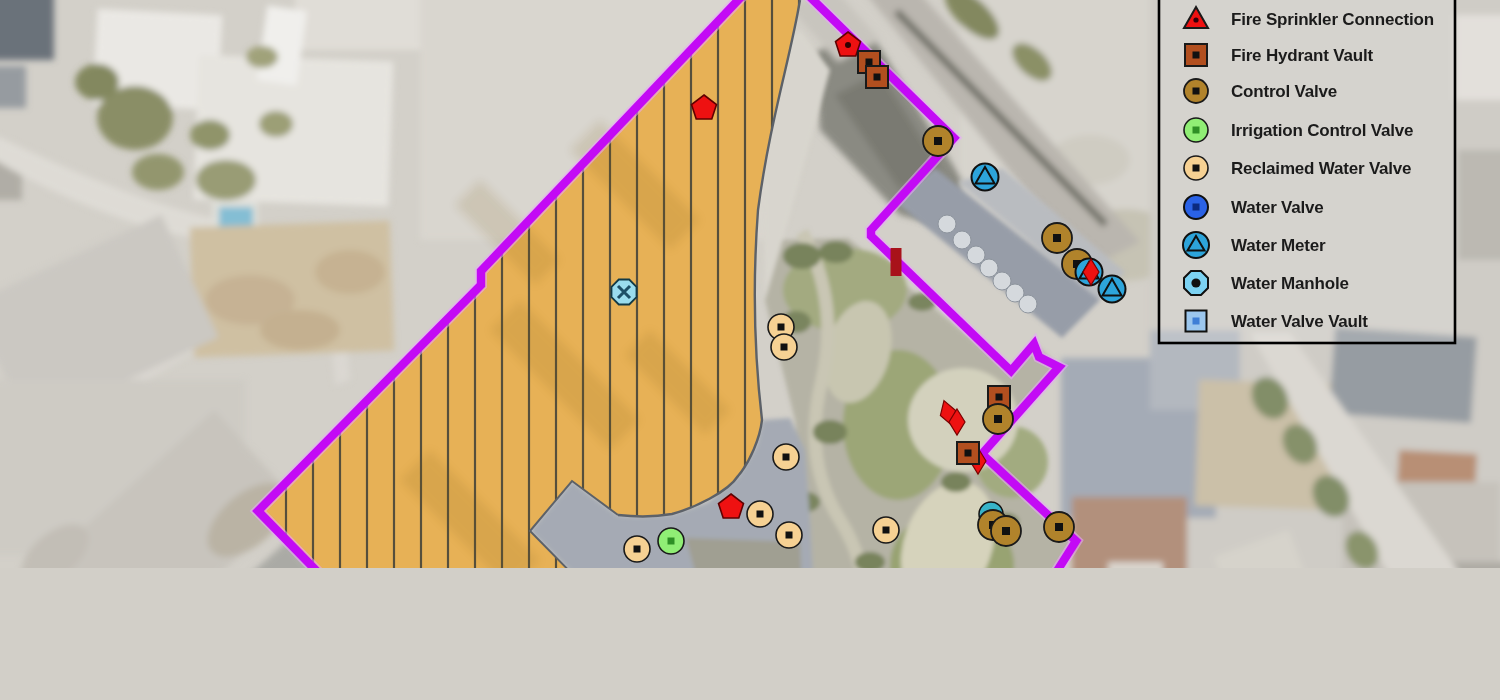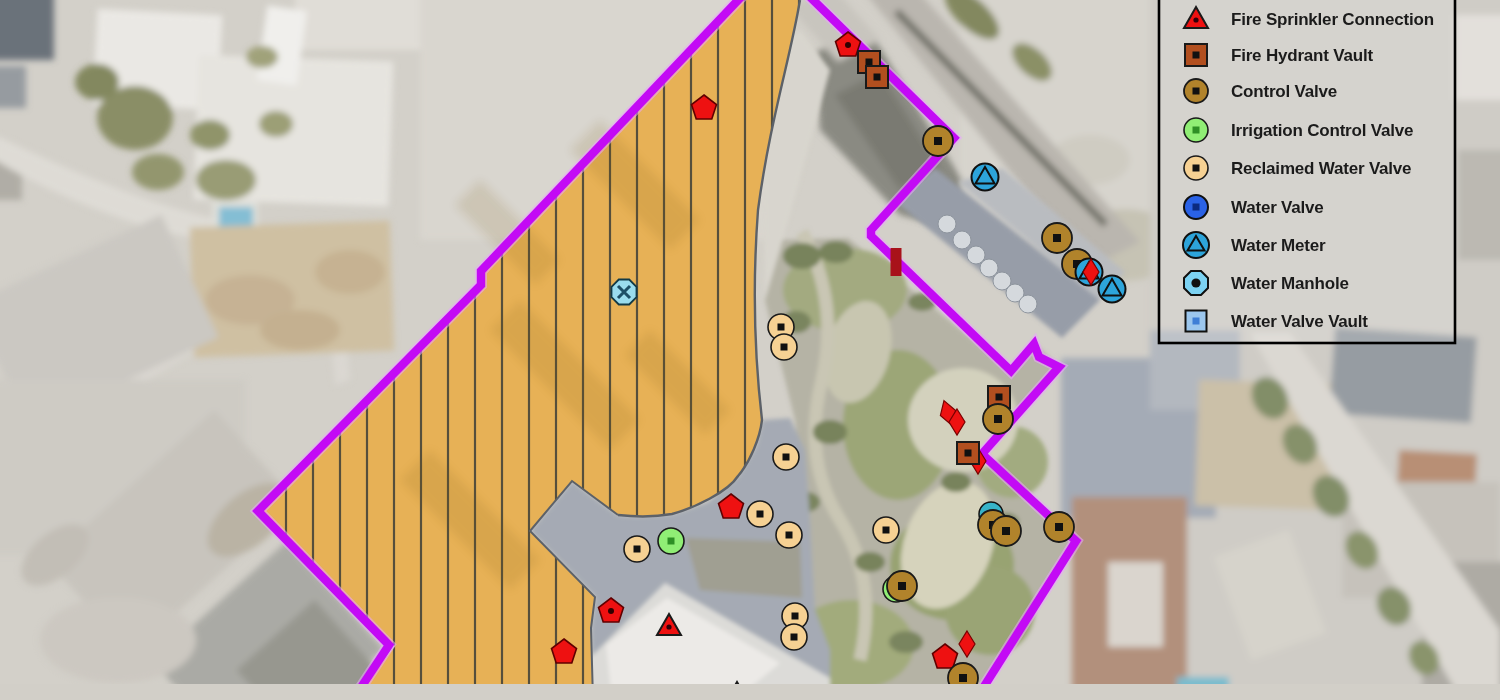--- a/index.html
+++ b/index.html
@@ -1,16 +1,16 @@
 <!DOCTYPE html>
 <html><head>
 <meta charset="utf-8">
 <style>
   html,body{margin:0;padding:0;background:#d2cfc8;}
-  #wrap{position:relative;width:1500px;height:684px;overflow:hidden;font-family:"Liberation Sans",sans-serif;}
+  #wrap{position:relative;width:1500px;height:568px;overflow:hidden;font-family:"Liberation Sans",sans-serif;}
   svg{display:block;}
 </style>
 </head>
 <body>
 <div id="wrap">
 <svg width="1500" height="700" viewBox="0 0 1500 700">
 <defs>
   <filter id="b3" x="-20%" y="-20%" width="140%" height="140%">
           <feGaussianBlur stdDeviation="3"></feGaussianBlur>
         </filter>

